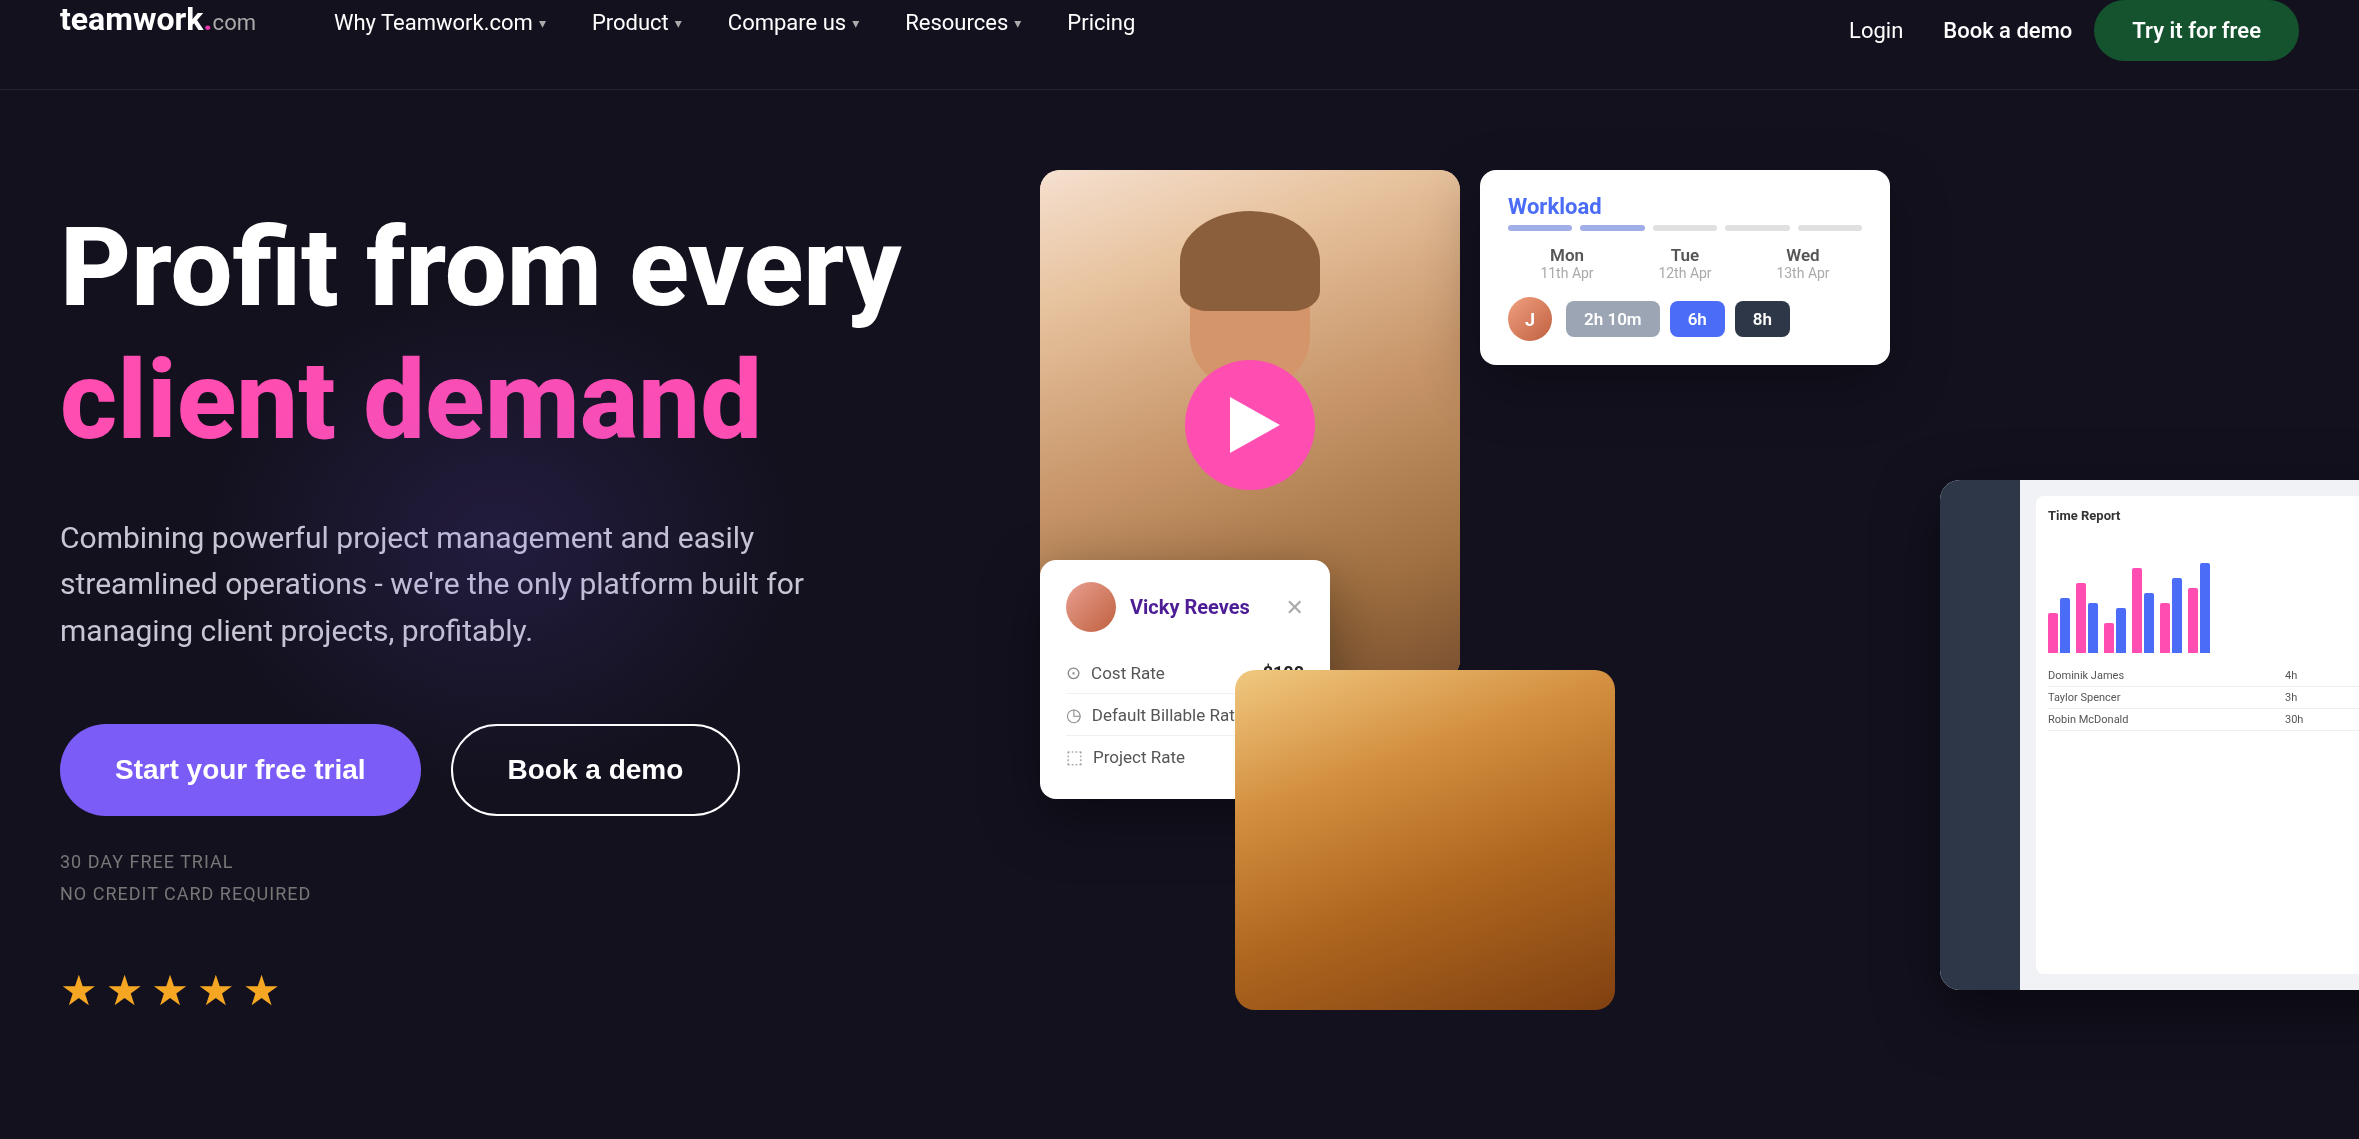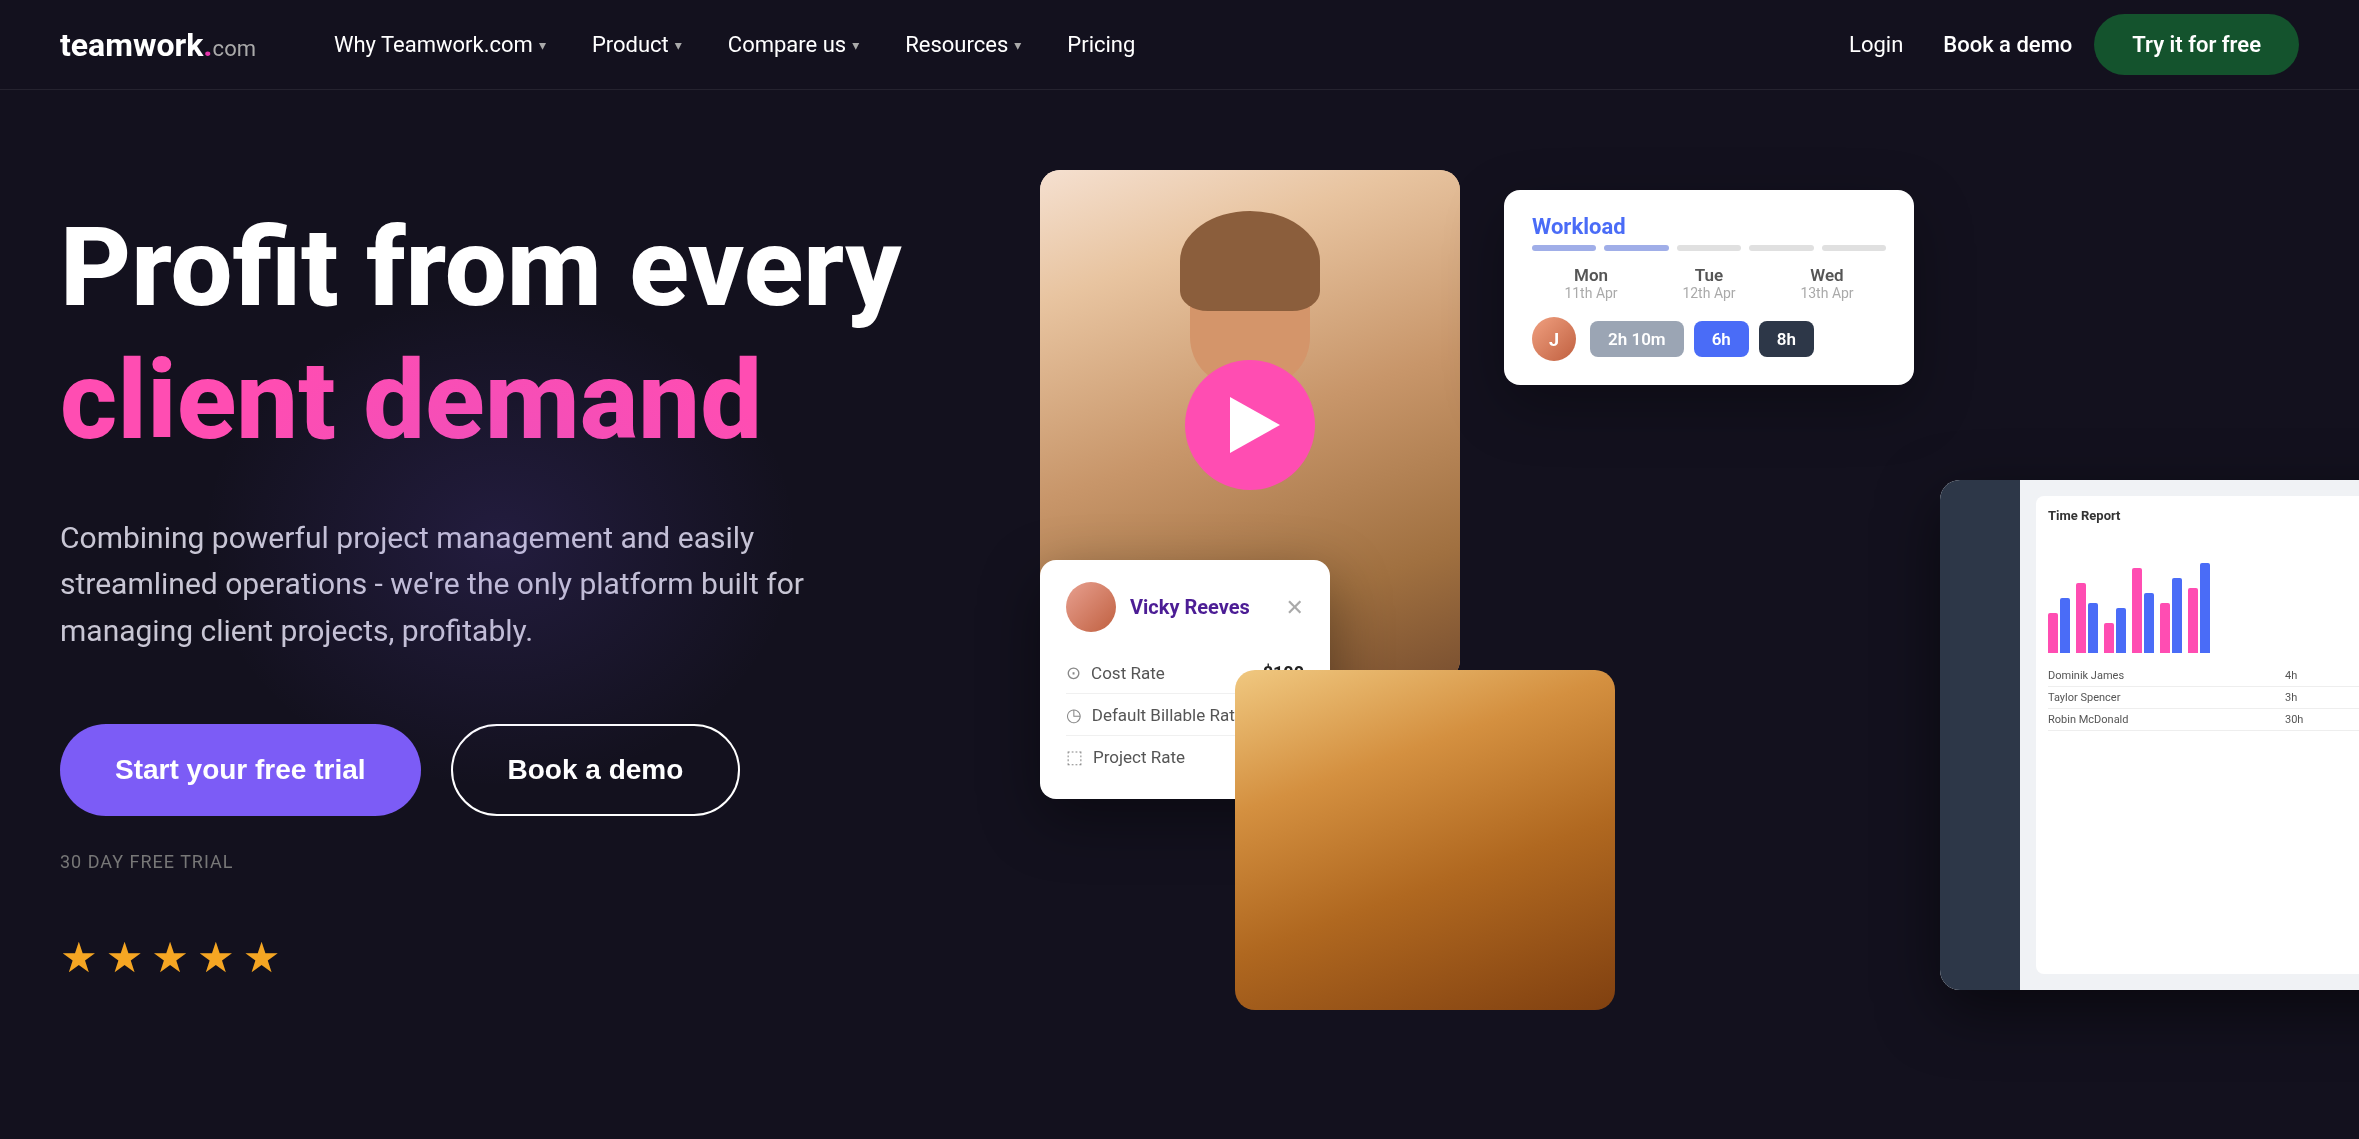--- a/index.html
+++ b/index.html
@@ -8,21 +8,21 @@
       background: #13111e;
       color: #fff;
       width: 2359px;
       min-height: 1139px;
       overflow-x: hidden;
     }
 
     
     .navbar {
       display: flex;
-      align-items: center;
+      align-items: flex-start;
       padding: 0 60px;
       height: 90px;
       background: #13111e;
       border-bottom: 1px solid rgba(255,255,255,0.08);
       position: relative;
       z-index: 100;
     }
     .logo {
       display: flex;
       align-items: center;
@@ -237,28 +237,27 @@
       border-top: 28px solid transparent;
       border-bottom: 28px solid transparent;
       border-left: 50px solid #fff;
       margin-left: 10px;
     }
 
     
     .workload-card {
       position: absolute;
       top: 0;
-      left: 464px;
+      left: 440px;
       width: 410px;
       background: #fff;
       border-radius: 16px;
       padding: 24px 28px;
       color: #333;
       box-shadow: 0 20px 60px rgba(0,0,0,0.3);
-      margin-top: 20px;
     }
     .workload-title {
       font-size: 22px;
       font-weight: 700;
       color: #4a6cf7;
       margin-bottom: 6px;
     }
     .workload-bar-row {
       display: flex;
       gap: 8px;
@@ -531,20 +530,21 @@
   <div class="hero-left">
     <h1 class="hero-title">Profit from every</h1>
     <span class="hero-title-pink">client demand</span>
     <p class="hero-subtitle">Combining powerful project management and easily streamlined operations - we're the only platform built for managing client projects, profitably.</p>
     <div class="hero-buttons">
       <button class="btn-trial">Start your free trial</button>
       <button class="btn-demo">Book a demo</button>
     </div>
     <div class="hero-fine-print">
       <div>30 DAY FREE TRIAL</div>
+      <div>NO CREDIT CARD REQUIRED</div>
     </div>
     <div class="hero-stars">
       <span class="s">★</span>
       <span class="s">★</span>
       <span class="s">★</span>
       <span class="s">★</span>
       <span class="s star-half">★</span>
     </div>
   </div>
 

